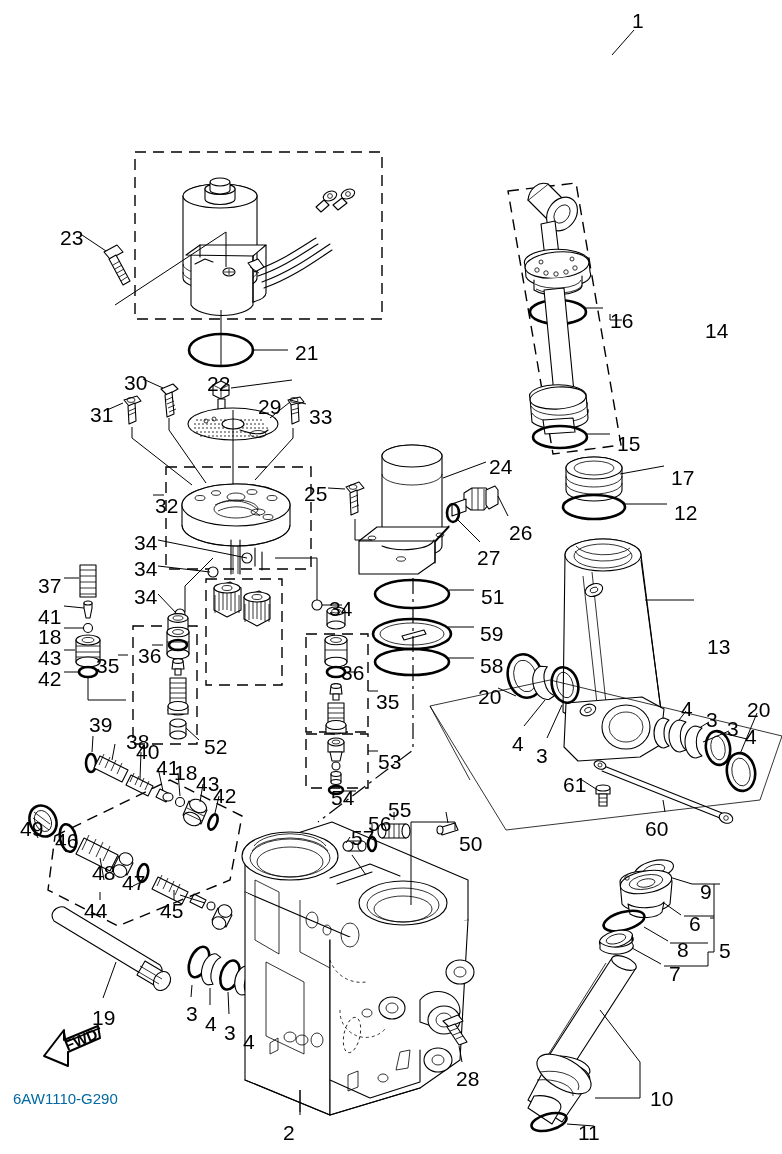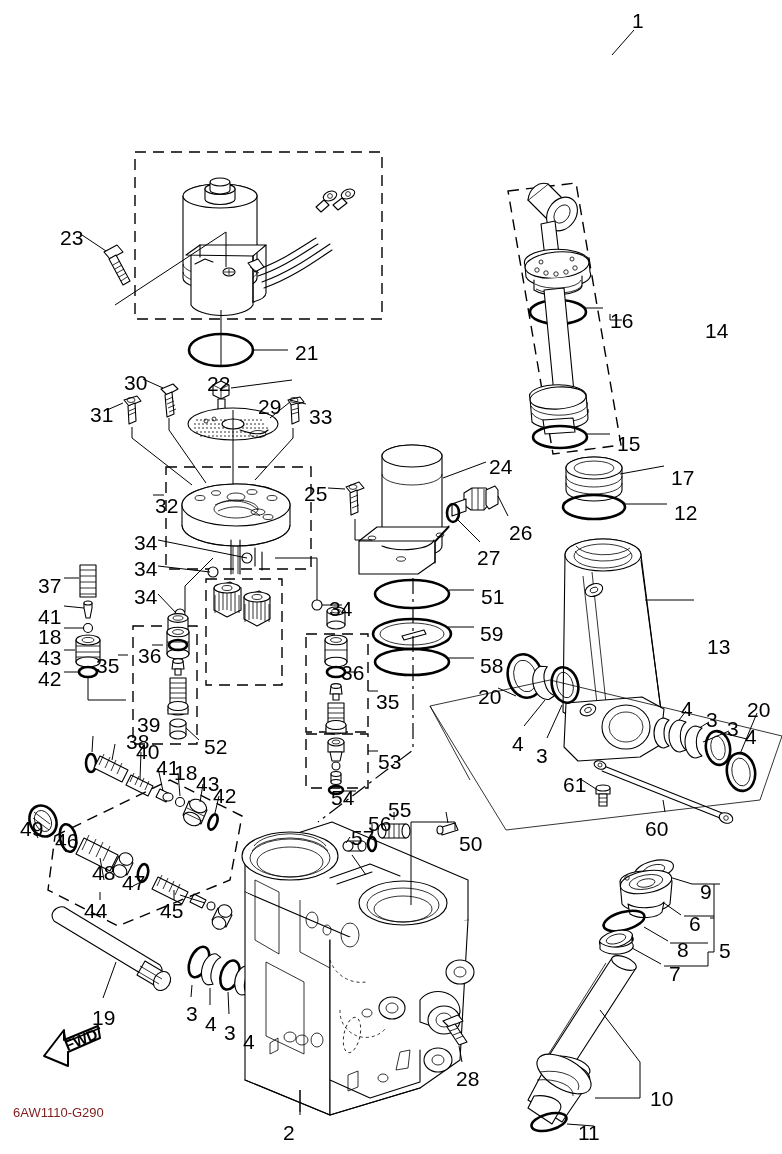--- a/index.html
+++ b/index.html
@@ -11,21 +11,21 @@
        color:#000;white-space:nowrap;line-height:1;}
   .cal.n  {font-size:21px;}
   #titlebox{position:absolute;left:531px;top:53px;width:212px;height:90px;
             border:2px solid #000;background:#fff;box-sizing:border-box;}
   #titlebox .inner{position:absolute;left:3px;top:3px;right:3px;bottom:3px;
             border:1px solid #000;box-sizing:border-box;text-align:center;}
   #titlebox .l1{font-size:15px;font-weight:bold;letter-spacing:.5px;margin-top:7px;}
   #titlebox .l2{font-size:15px;font-weight:bold;letter-spacing:.5px;margin-top:3px;}
   #titlebox .l3{font-size:11.5px;font-weight:bold;margin-top:7px;}
   #titlebox .l4{font-size:11.5px;font-weight:bold;margin-top:2px;}
-  #partno{position:absolute;left:13px;top:1090px;font-size:13px;letter-spacing:0px;color:#7f1d1d;margin-top:15px;}
+  #partno{position:absolute;left:13px;top:1090px;font-size:15px;letter-spacing:0px;color:#0369a1;}
   #fwd{position:absolute;left:42px;top:1022px;width:64px;height:50px;}
   #fwd .txt{position:absolute;left:20px;top:16px;font-size:15px;font-weight:bold;
             color:#000;transform:rotate(-22deg);transform-origin:0 0;}
 </style>
 </head>
 <body>
 
 <div id="sheet">
 
   <svg width="782" height="1154" viewBox="0 0 782 1154">
@@ -795,21 +795,21 @@
       <div class="cal n" style="left: 747px; top: 699px;">20</div>
       <div class="cal n" style="left: 563px; top: 774px;">61</div>
       <div class="cal n" style="left: 645px; top: 818px;">60</div>
       <div class="cal n" style="left: 700px; top: 881px;">9</div>
       <div class="cal n" style="left: 689px; top: 913px;">6</div>
       <div class="cal n" style="left: 677px; top: 939px;">8</div>
       <div class="cal n" style="left: 669px; top: 963px;">7</div>
       <div class="cal n" style="left: 719px; top: 940px;">5</div>
       <div class="cal n" style="left: 650px; top: 1088px;">10</div>
       <div class="cal n" style="left: 578px; top: 1122px;">11</div>
-      <div class="cal n" style="left: 89px; top: 714px; margin-left: 48px;">39</div>
+      <div class="cal n" style="left: 89px; top: 714px;">39</div>
       <div class="cal n" style="left: 126px; top: 731px;">38</div>
       <div class="cal n" style="left: 136px; top: 741px;">40</div>
       <div class="cal n" style="left: 156px; top: 757px;">41</div>
       <div class="cal n" style="left: 174px; top: 762px;">18</div>
       <div class="cal n" style="left: 196px; top: 773px;">43</div>
       <div class="cal n" style="left: 213px; top: 785px;">42</div>
       <div class="cal n" style="left: 20px; top: 818px;">49</div>
       <div class="cal n" style="left: 55px; top: 830px;">46</div>
       <div class="cal n" style="left: 92px; top: 862px;">48</div>
       <div class="cal n" style="left: 122px; top: 872px;">47</div>

